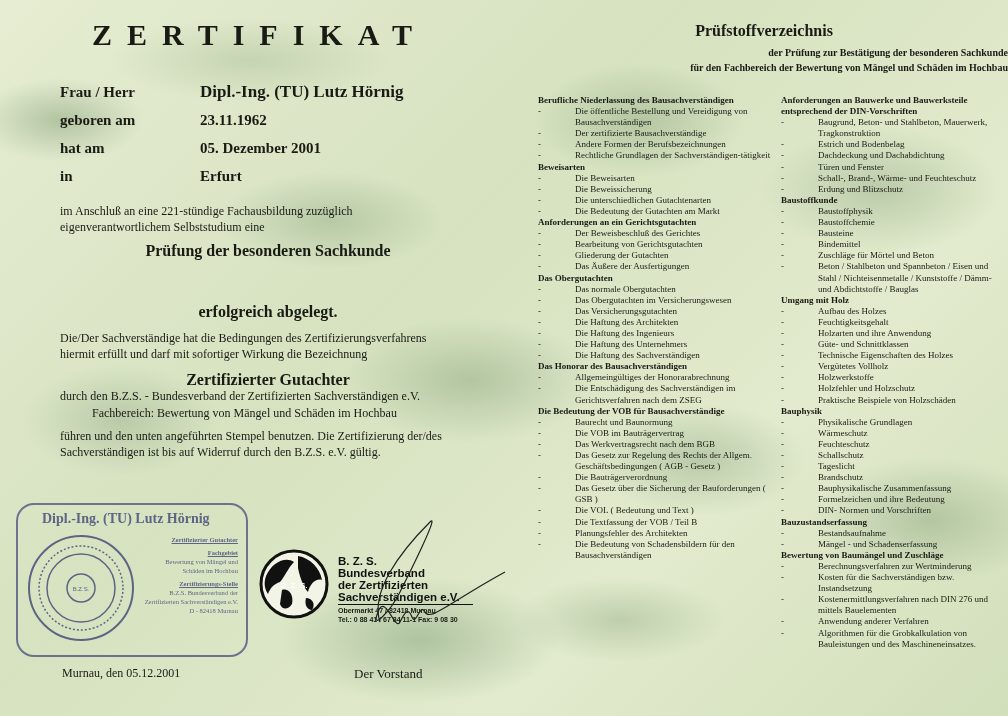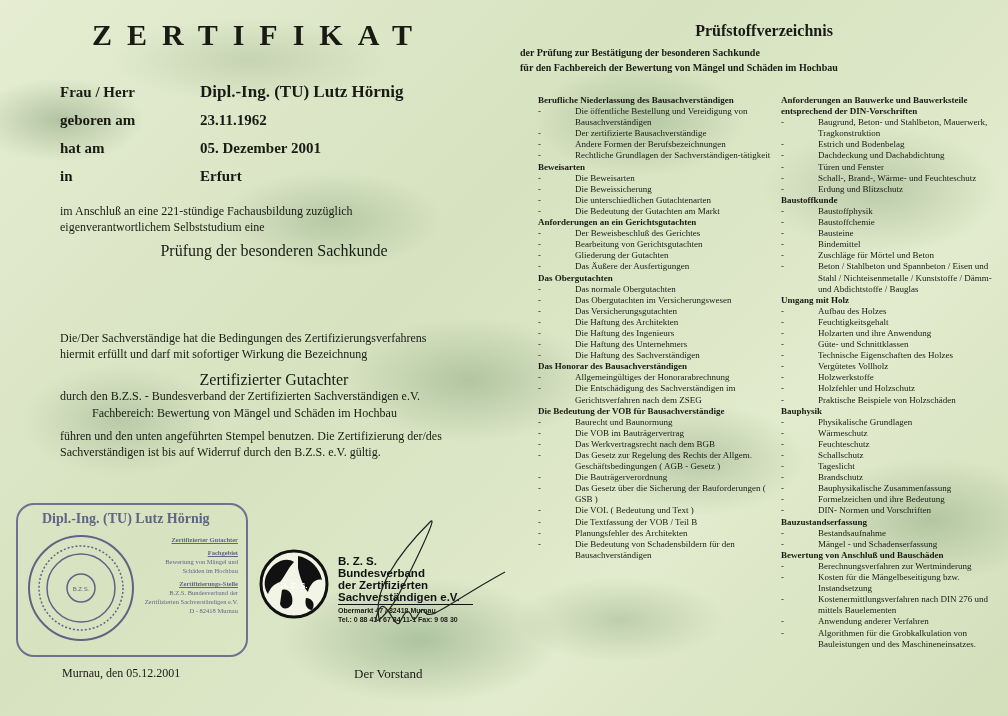--- a/index.html
+++ b/index.html
@@ -29,42 +29,42 @@
     position: absolute; left: 92px; top: 18px;
     font-size: 30px; font-weight: bold; letter-spacing: 15px;
   }
   .facts { position: absolute; left: 60px; top: 84px; font-weight: bold; font-size: 15px; }
   .fact-row { height: 28px; position: relative; }
   .fact-label { position: absolute; left: 0; top: 0; width: 140px; }
   .fact-value { position: absolute; left: 140px; top: 0; white-space: nowrap; }
   .fact-value.big { font-size: 17px; top: -2px; }
 
   .body-text { position: absolute; left: 60px; width: 410px; font-size: 12px; line-height: 16px; }
-  .center-bold { position: absolute; left: 14px; width: 520px; text-align: center; font-weight: normal; font-size: 16px; }
+  .center-bold { position: absolute; left: 8px; width: 520px; text-align: center; font-weight: bold; font-size: 16px; }
 
   .stamp {
     position: absolute; left: 16px; top: 503px; width: 228px; height: 150px;
     border: 2px solid #5a5f86; border-radius: 18px; color: #4a4f7a;
     opacity: 0.85;
   }
   .stamp-name { position: absolute; left: 24px; top: 6px; font-weight: bold; font-size: 14px; }
   .stamp-seal { position: absolute; left: 8px; top: 28px; width: 110px; height: 110px; }
   .stamp-lines { position: absolute; right: 8px; top: 30px; width: 120px; text-align: right; font-size: 6.5px; line-height: 9px; }
   .stamp-lines .u { text-decoration: underline; font-weight: bold; }
 
   .place-date { position: absolute; left: 62px; top: 666px; font-size: 12px; }
   .vorstand { position: absolute; left: 354px; top: 666px; font-size: 13px; }
 
   .logo { position: absolute; left: 258px; top: 548px; }
   .logo-text { position: absolute; left: 338px; top: 555px; font-family: "Liberation Sans", sans-serif; font-weight: bold; font-size: 11.5px; line-height: 12px; color: #111; }
   .logo-addr { position: absolute; left: 338px; top: 604px; font-family: "Liberation Sans", sans-serif; font-weight: bold; font-size: 7px; line-height: 9px; border-top: 1.5px solid #111; padding-top: 1px; width: 135px; }
   .signature { position: absolute; left: 340px; top: 512px; }
 
   .r-title { position: absolute; left: 0; width: 488px; top: 22px; text-align: center; font-size: 16px; font-weight: bold; }
-  .r-sub { position: absolute; left: 0; width: 488px; text-align: left; font-size: 10px; font-weight: bold; }
+  .r-sub { position: absolute; left: 0; width: 488px; text-align: right; font-size: 10px; font-weight: bold; }
 
   .col { position: absolute; top: 95px; font-size: 9px; line-height: 11.1px; }
   .col1 { left: 18px; width: 240px; }
   .col2 { left: 261px; width: 225px; }
   .sec-title { font-weight: bold; }
   .item { position: relative; padding-left: 37px; }
   .item .dash { position: absolute; left: 0; top: 0; }
 </style>
 </head>
 <body>
@@ -86,20 +86,21 @@
       <span class="fact-value">05. Dezember 2001</span>
     </div>
     <div class="fact-row">
       <span class="fact-label">in</span>
       <span class="fact-value">Erfurt</span>
     </div>
   </div>
 
   <div class="body-text" style="top:203px;width:350px;">im Anschluß an eine 221-stündige Fachausbildung zuzüglich eigenverantwortlichem Selbststudium eine</div>
   <div class="center-bold" style="top:242px;">Prüfung der besonderen Sachkunde</div>
+  <div class="center-bold" style="top:303px;">erfolgreich abgelegt.</div>
   <div class="body-text" style="top:330px;width:400px;">Die/Der Sachverständige hat die Bedingungen des Zertifizierungsverfahrens hiermit erfüllt und darf mit sofortiger Wirkung die Bezeichnung</div>
   <div class="center-bold" style="top:371px;">Zertifizierter Gutachter</div>
   <div class="body-text" style="top:388px;width:440px;white-space:nowrap;">durch den B.Z.S. - Bundesverband der Zertifizierten Sachverständigen e.V.</div>
   <div class="body-text" style="top:428px;width:420px;">führen und den unten angeführten Stempel benutzen. Die Zertifizierung der/des Sachverständigen ist bis auf Widerruf durch den B.Z.S. e.V. gültig.</div>
   <div class="body-text" style="top:405px;left:92px;white-space:nowrap;">Fachbereich: Bewertung von Mängel und Schäden im Hochbau</div>
 
   <div class="stamp">
     <div class="stamp-name">Dipl.-Ing. (TU) Lutz Hörnig</div>
     <svg class="stamp-seal" viewBox="0 0 110 110">
       <circle cx="55" cy="55" r="52" fill="none" stroke="#4a4f7a" stroke-width="2"></circle>
@@ -225,20 +226,20 @@
       <div class="item"><span class="dash">-</span><span>Feuchteschutz</span></div>
       <div class="item"><span class="dash">-</span><span>Schallschutz</span></div>
       <div class="item"><span class="dash">-</span><span>Tageslicht</span></div>
       <div class="item"><span class="dash">-</span><span>Brandschutz</span></div>
       <div class="item"><span class="dash">-</span><span>Bauphysikalische Zusammenfassung</span></div>
       <div class="item"><span class="dash">-</span><span>Formelzeichen und ihre Bedeutung</span></div>
       <div class="item"><span class="dash">-</span><span>DIN- Normen und Vorschriften</span></div>
       <div class="sec-title">Bauzustandserfassung</div>
       <div class="item"><span class="dash">-</span><span>Bestandsaufnahme</span></div>
       <div class="item"><span class="dash">-</span><span>Mängel - und Schadenserfassung</span></div>
-      <div class="sec-title">Bewertung von Anschluß und Bauschäden</div>
+      <div class="sec-title">Bewertung von Baumängel und Zuschläge</div>
       <div class="item"><span class="dash">-</span><span>Berechnungsverfahren zur Wertminderung</span></div>
-      <div class="item"><span class="dash">-</span><span>Kosten für die Mängelbeseitigung bzw. Instandsetzung</span></div>
+      <div class="item"><span class="dash">-</span><span>Kosten für die Sachverständigen bzw. Instandsetzung</span></div>
       <div class="item"><span class="dash">-</span><span>Kostenermittlungsverfahren nach DIN 276 und mittels Bauelementen</span></div>
       <div class="item"><span class="dash">-</span><span>Anwendung anderer Verfahren</span></div>
       <div class="item"><span class="dash">-</span><span>Algorithmen für die Grobkalkulation von Bauleistungen und des Maschineneinsatzes.</span></div>
     </div>
 </div>
 
 </body></html>

